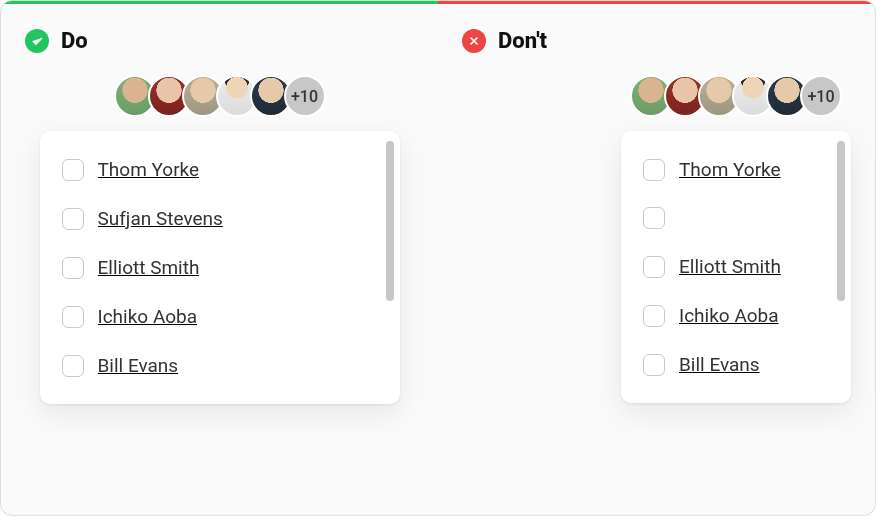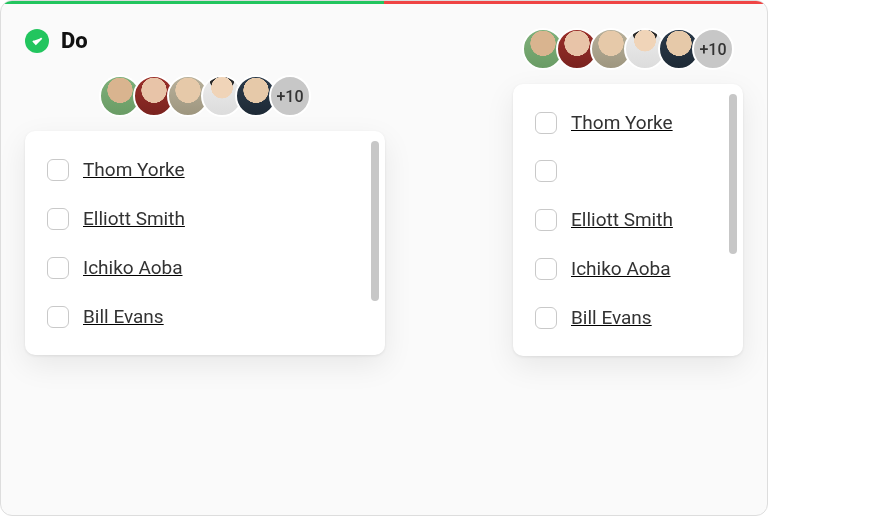--- a/index.html
+++ b/index.html
@@ -4,21 +4,21 @@
 <style>
   * { box-sizing: border-box; margin: 0; padding: 0; }
   body {
     font-family: -apple-system, BlinkMacSystemFont, "Segoe UI", Roboto, "Helvetica Neue", Arial, sans-serif;
     background: #fff;
     width: 876px;
     height: 516px;
     overflow: hidden;
   }
   .frame {
-    width: 768px;
+    width: 876px;
     height: 516px;
     border: 1px solid #ddd;
     border-radius: 12px;
     background: #fafafa;
     position: relative;
     overflow: hidden;
   }
   .topbar {
     display: flex;
     height: 3px;
@@ -168,36 +168,48 @@
 
         <div class="popover do">
           <div class="scroll-track"></div>
           <div class="list">
             <div class="item">
               <span class="checkbox"></span>
               <span class="item-label">Thom Yorke</span>
             </div>
             <div class="item">
               <span class="checkbox"></span>
+              <span class="item-label">Sufjan Stevens</span>
+            </div>
+            <div class="item">
+              <span class="checkbox"></span>
               <span class="item-label">Elliott Smith</span>
             </div>
             <div class="item">
               <span class="checkbox"></span>
               <span class="item-label">Ichiko Aoba</span>
             </div>
             <div class="item">
               <span class="checkbox"></span>
               <span class="item-label">Bill Evans</span>
             </div>
           </div>
         </div>
       </div>
     </div>
 
     <div class="col right">
+      <div class="heading">
+        <span class="status-icon red">
+          <svg viewBox="0 0 24 24" stroke-width="3" fill="none">
+              <path d="M6 6l12 12M18 6L6 18"></path>
+            </svg>
+        </span>
+        <span class="title">Don't</span>
+      </div>
 
       <div class="content">
         <div class="avatars">
           <div class="avatar av1"></div>
           <div class="avatar av2"></div>
           <div class="avatar av3"></div>
           <div class="avatar av4"></div>
           <div class="avatar av5"></div>
           <div class="avatar more">
             <span>+10</span>

